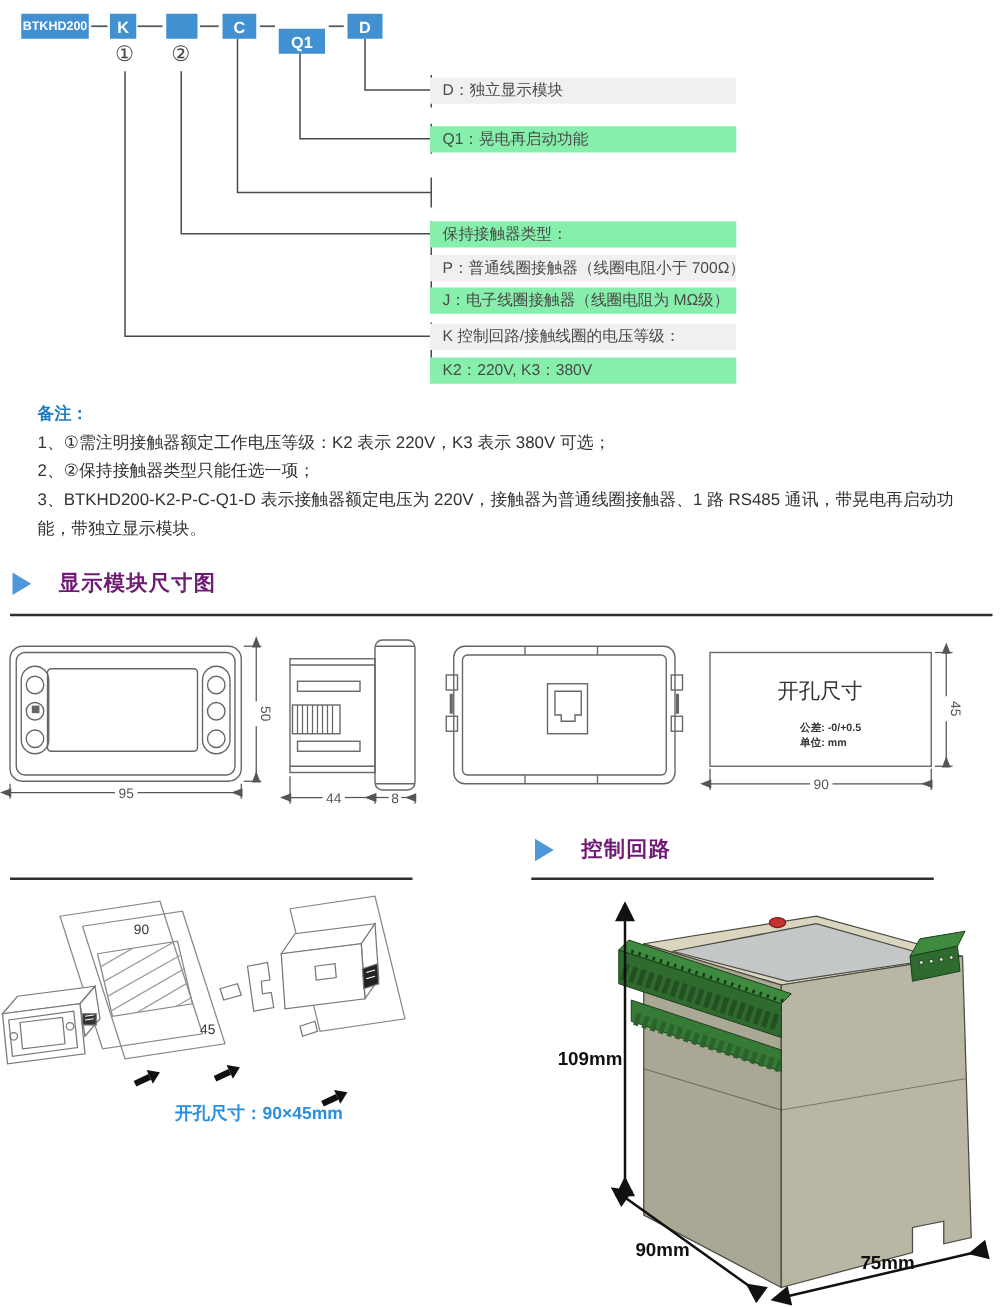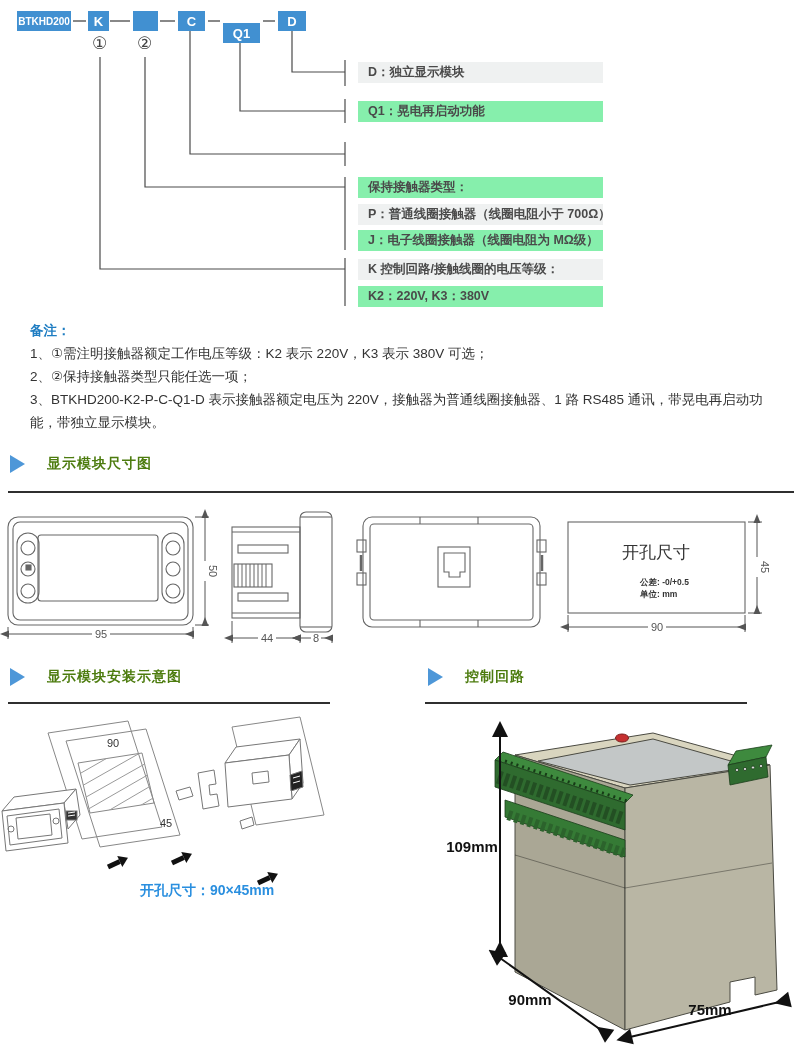--- a/index.html
+++ b/index.html
@@ -5,33 +5,33 @@
   html,body{margin:0;padding:0;background:#fff;}
   *{box-sizing:border-box;}
   #page{position:relative;width:800px;height:1047px;background:#fff;overflow:hidden;
         font-family:"Liberation Sans","DejaVu Sans",sans-serif;color:#333;}
   .abs{position:absolute;}
   
   .mbox{position:absolute;height:20px;background:#4190d1;color:#fff;display:flex;
         align-items:center;justify-content:center;font-size:13px;font-weight:600;}
   .circ{position:absolute;font-size:17px;color:#444;line-height:1;}
   
-  .optrow{position:absolute;left:358px;width:245px;height:21px;line-height:21px;
-          padding-left:10px;font-size:12.5px;color:#4a4a4a;white-space:nowrap;overflow:hidden;font-weight:bold;}
+  .optrow{position:absolute;left:344px;width:245px;height:21px;line-height:21px;
+          padding-left:10px;font-size:12.5px;color:#4a4a4a;white-space:nowrap;overflow:hidden;}
   .bg-gray{background:#eff1f1;}
   .bg-blue{background:#86efac;}
   
   .note-title{position:absolute;left:30px;top:322px;font-size:13.5px;font-weight:bold;color:#1f7dc2;}
   .note-body{position:absolute;left:30px;top:342px;width:748px;font-size:13.5px;color:#333;line-height:23px;}
   .note-body p{margin:0;}
   
   .sec-head{position:absolute;display:flex;align-items:center;gap:22px;}
   .tri{width:0;height:0;border-left:15px solid #4e97d8;border-top:9px solid transparent;
        border-bottom:9px solid transparent;}
-  .sec-title{font-size:14px;font-weight:bold;color:#4d7c0f;letter-spacing:1px;white-space:nowrap;}
+  .sec-title{font-size:17px;font-weight:bold;color:#701a75;letter-spacing:1px;white-space:nowrap;}
   .sec-line{position:absolute;height:2px;background:#2f2f2f;}
   svg{position:absolute;overflow:visible;}
   svg text{font-family:"Liberation Sans","DejaVu Sans",sans-serif;}
   .dimtxt{font-size:11px;fill:#555;}
   .hosttxt{font-size:15px;font-weight:600;fill:#111;}
 </style>
 </head>
 <body>
 
 <div id="page">
@@ -191,24 +191,20 @@
         <line x1="748" y1="17" x2="762" y2="17"></line>
           <line x1="748" y1="108" x2="762" y2="108"></line>
         <line x1="757" y1="17" x2="757" y2="52" marker-start="url(#ad)"></line>
         <line x1="757" y1="72" x2="757" y2="108" marker-end="url(#ad)"></line>
       </g>
       <text class="dimtxt" x="657" y="126" text-anchor="middle">90</text>
       <text class="dimtxt" x="761" y="62" text-anchor="middle" transform="rotate(90 761 62)">45</text>
     </g>
   </svg>
 
-  <div class="sec-head" style="left:10px;top:668px;">
-    <span class="tri"></span>
-    <span class="sec-title">显示模块安装示意图</span>
-  </div>
   <div class="sec-line" style="left:8px;top:702px;width:322px;"></div>
 
   <div class="sec-head" style="left:428px;top:668px;">
     <span class="tri"></span>
     <span class="sec-title">控制回路</span>
   </div>
   <div class="sec-line" style="left:425px;top:702px;width:322px;"></div>
 
   <svg class="abs" style="left:0;top:715px;" width="420" height="195">
 

